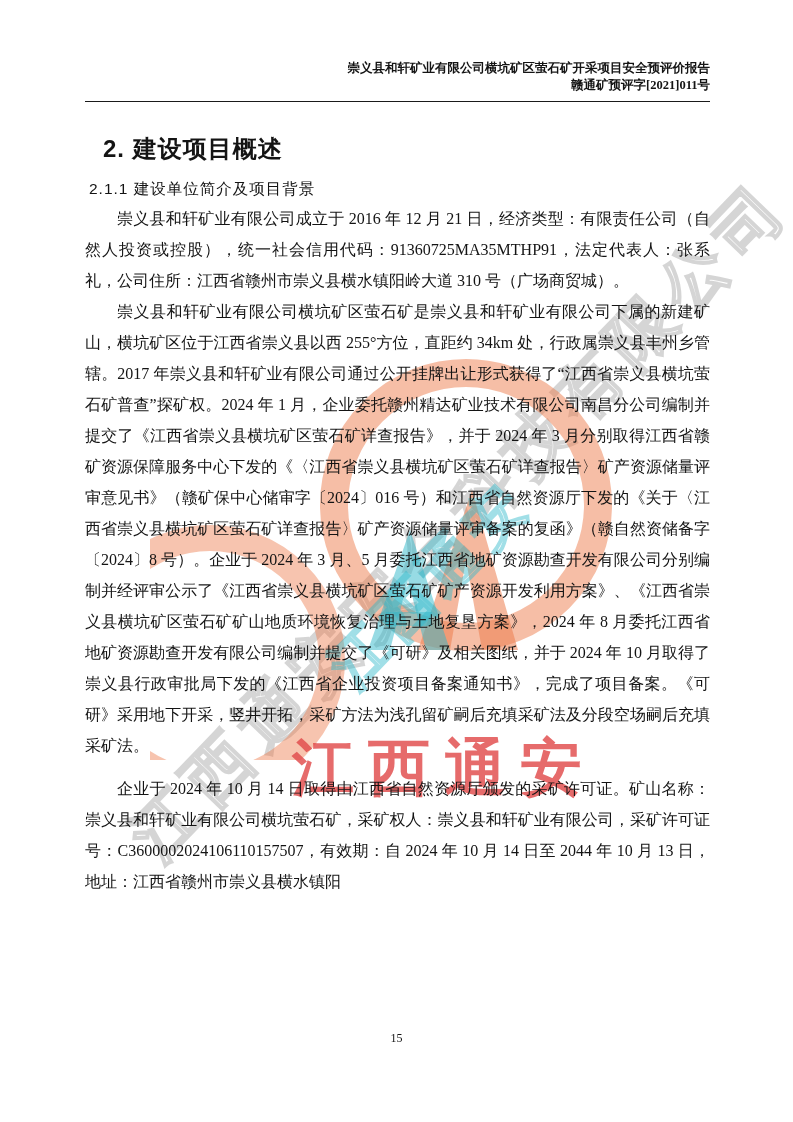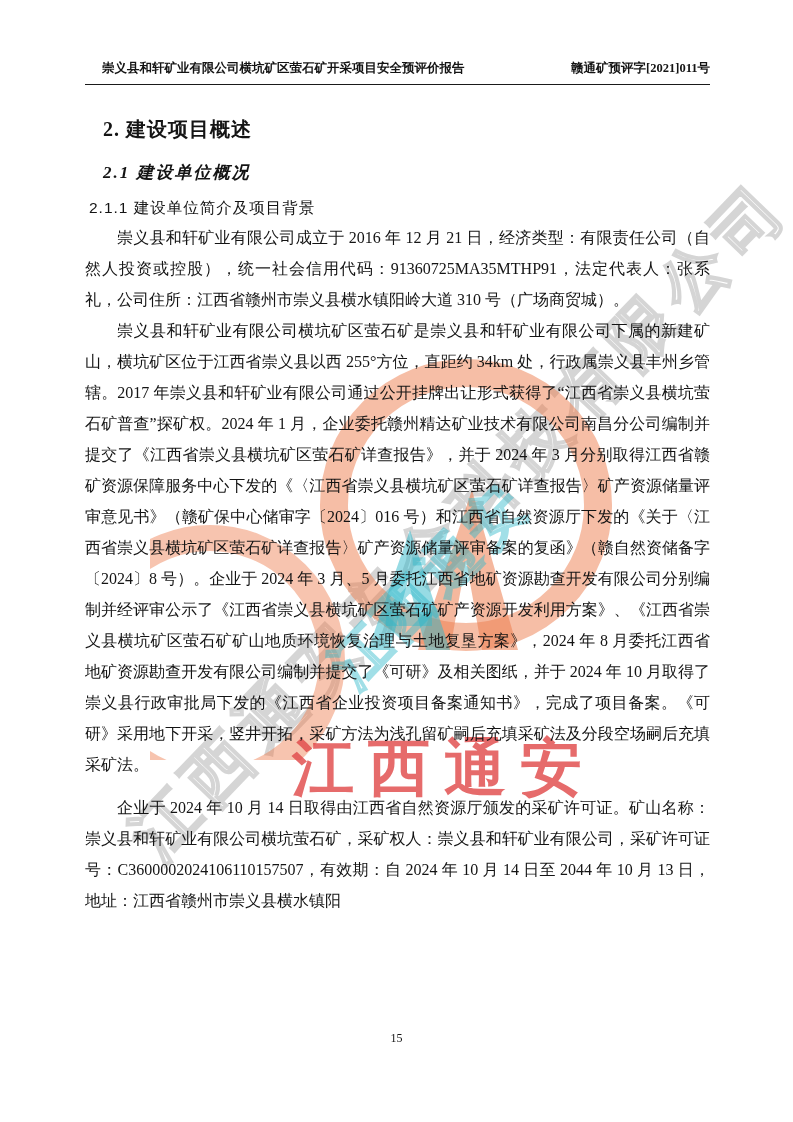--- a/index.html
+++ b/index.html
@@ -35,29 +35,29 @@
     font-size: 62px; font-weight: 700; letter-spacing: 14px;
     color: rgba(225,74,74,0.82); white-space: nowrap;
   }
 
   
   .content {
     position: relative; z-index: 2;
     padding: 60px 83px 0 85px;
   }
   .page-header {
-    display: flex; justify-content: space-between; align-items: flex-end;
+    display: flex; align-items: flex-end;
     font-size: 12.5px; font-weight: 700;
     border-bottom: 1.6px solid #1a1a1a;
-    padding-bottom: 7px; padding-left: 17px;
+    padding-bottom: 7px; padding-left: 17px; flex-direction: column;
   }
   .h1 {
     margin: 31px 0 0 18px;
-    font-family: Liberation Serif, serif;
-    font-size: 20px; font-weight: 700; letter-spacing: 1px;
+    font-family: Liberation Sans, sans-serif;
+    font-size: 24px; font-weight: 700; letter-spacing: 1px;
   }
   .h2 {
     margin: 18px 0 0 18px;
     font-size: 17px; font-weight: 700; font-style: italic; letter-spacing: 2px;
   }
   .h3 {
     margin: 14px 0 0 4px;
     font-family: "Liberation Sans", "DejaVu Sans", sans-serif;
     font-size: 15.5px; font-weight: 500; letter-spacing: 1px;
   }
@@ -99,21 +99,20 @@
 
   <div class="content">
 
     <div class="page-header">
       <span>崇义县和轩矿业有限公司横坑矿区萤石矿开采项目安全预评价报告</span>
       <span>赣通矿预评字[2021]011号</span>
     </div>
 
     <div class="h1">2. 建设项目概述</div>
 
-    <div class="h2">2.1 建设单位概况</div>
 
     <div class="h3">2.1.1 建设单位简介及项目背景</div>
 
     <p class="para first">崇义县和轩矿业有限公司成立于 2016 年 12 月 21 日，经济类型：有限责任公司（自然人投资或控股），统一社会信用代码：91360725MA35MTHP91，法定代表人：张系礼，公司住所：江西省赣州市崇义县横水镇阳岭大道 310 号（广场商贸城）。</p>
 
     <p class="para">崇义县和轩矿业有限公司横坑矿区萤石矿是崇义县和轩矿业有限公司下属的新建矿山，横坑矿区位于江西省崇义县以西 255°方位，直距约 34km 处，行政属崇义县丰州乡管辖。2017 年崇义县和轩矿业有限公司通过公开挂牌出让形式获得了“江西省崇义县横坑萤石矿普查”探矿权。2024 年 1 月，企业委托赣州精达矿业技术有限公司南昌分公司编制并提交了《江西省崇义县横坑矿区萤石矿详查报告》，并于 2024 年 3 月分别取得江西省赣矿资源保障服务中心下发的《〈江西省崇义县横坑矿区萤石矿详查报告〉矿产资源储量评审意见书》（赣矿保中心储审字〔2024〕016 号）和江西省自然资源厅下发的《关于〈江西省崇义县横坑矿区萤石矿详查报告〉矿产资源储量评审备案的复函》（赣自然资储备字〔2024〕8 号）。企业于 2024 年 3 月、5 月委托江西省地矿资源勘查开发有限公司分别编制并经评审公示了《江西省崇义县横坑矿区萤石矿矿产资源开发利用方案》、《江西省崇义县横坑矿区萤石矿矿山地质环境恢复治理与土地复垦方案》，2024 年 8 月委托江西省地矿资源勘查开发有限公司编制并提交了《可研》及相关图纸，并于 2024 年 10 月取得了崇义县行政审批局下发的《江西省企业投资项目备案通知书》，完成了项目备案。《可研》采用地下开采，竖井开拓，采矿方法为浅孔留矿嗣后充填采矿法及分段空场嗣后充填采矿法。</p>
 
     <p class="para spaced">企业于 2024 年 10 月 14 日取得由江西省自然资源厅颁发的采矿许可证。矿山名称：崇义县和轩矿业有限公司横坑萤石矿，采矿权人：崇义县和轩矿业有限公司，采矿许可证号：C3600002024106110157507，有效期：自 2024 年 10 月 14 日至 2044 年 10 月 13 日，地址：江西省赣州市崇义县横水镇阳</p>
 
   </div>

